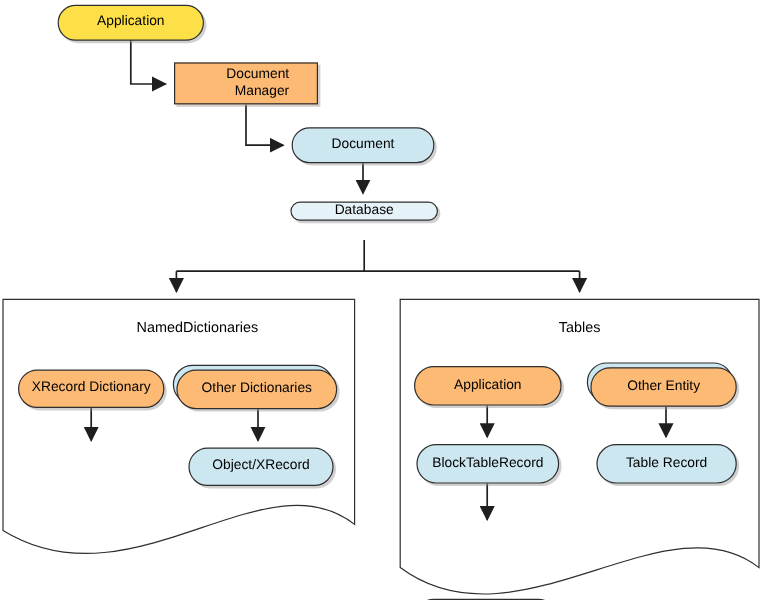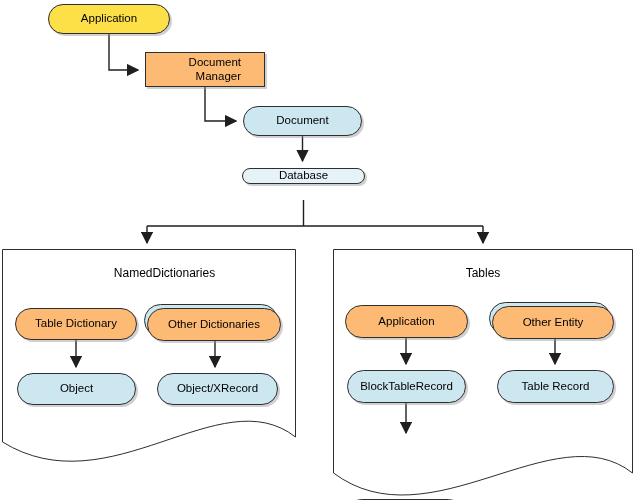--- a/index.html
+++ b/index.html
@@ -69,31 +69,28 @@
     <span>Document</span>
   </div>
 
   <div class="node pill s4" style="left:242px;top:168px;width:123px;height:16px;text-align:center;">
     <span>Database</span>
   </div>
 
   <div class="group-title" style="left:2px;top:266px;width:293px;padding-left:16px;">NamedDictionaries</div>
 
   <div class="node pill s2" style="left:15px;top:308px;width:122px;height:32px;">
-    <span>Table Dictionary</span>
+    <span>XRecord Dictionary</span>
   </div>
 
   <div class="back-pill" style="left:144px;top:304px;width:134px;height:33px;"></div>
   <div class="node pill s2" style="left:147px;top:308px;width:134px;height:33px;">
     <span>Other Dictionaries</span>
   </div>
 
-  <div class="node pill s3" style="left:17px;top:373px;width:119px;height:32px;">
-    <span>Object</span>
-  </div>
 
   <div class="node pill s3" style="left:157px;top:373px;width:121px;height:32px;">
     <span>Object/XRecord</span>
   </div>
 
   <div class="group-title" style="left:333px;top:266px;width:300px;">Tables</div>
 
   <div class="node pill s2" style="left:345px;top:305px;width:123px;height:33px;">
     <span>Application</span>
   </div>

